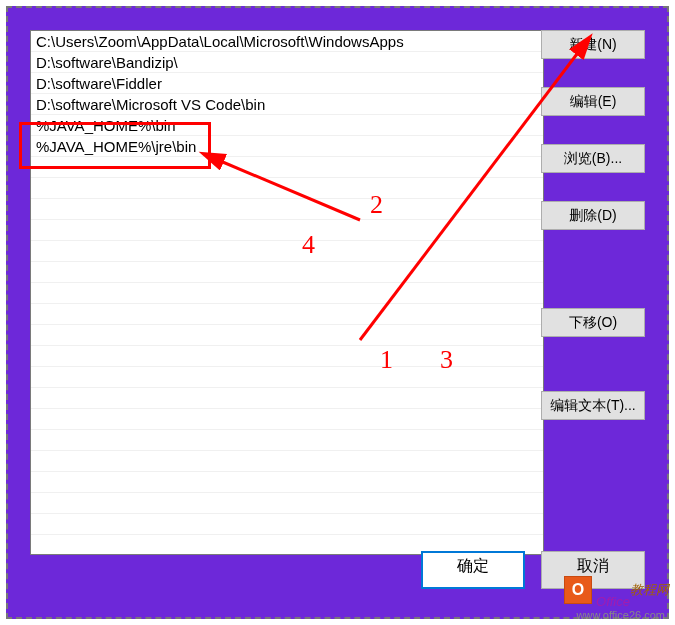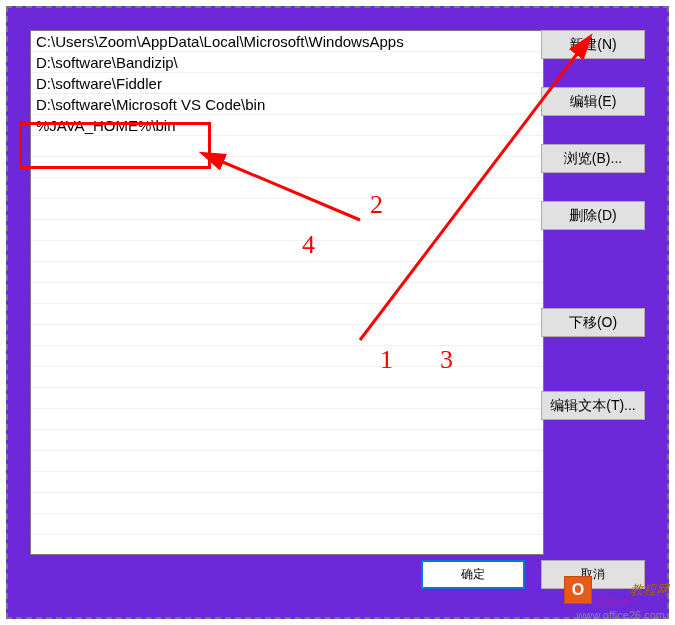--- a/index.html
+++ b/index.html
@@ -59,24 +59,24 @@
     .gap-lg { height: 46px; }
     .bottom-btns {
       position: absolute;
       right: 22px;
       bottom: 28px;
       display: flex;
       gap: 16px;
     }
     .bottom-btn {
       width: 104px;
-      height: 29px;
+      height: 38px;
       border: 1px solid #adadad;
       background: #e1e1e1;
-      font-size: 12px;
+      font-size: 16px;
       text-align: center;
       line-height: 27px;
       cursor: pointer;
     }
     .bottom-btn.primary {
       border: 2px solid #0078d7;
       background: #fff;
       line-height: 25px;
     }
     
@@ -143,20 +143,21 @@
 <body>
 
 <div class="frame">
 
   <div class="list-box">
     <div class="list-row">C:\Users\Zoom\AppData\Local\Microsoft\WindowsApps</div>
     <div class="list-row">D:\software\Bandizip\</div>
     <div class="list-row">D:\software\Fiddler</div>
     <div class="list-row">D:\software\Microsoft VS Code\bin</div>
     <div class="list-row">%JAVA_HOME%\bin</div>
+    <div class="list-row">%JAVA_HOME%\jre\bin</div>
     <div class="list-row"></div>
     <div class="list-row"></div>
     <div class="list-row"></div>
     <div class="list-row"></div>
     <div class="list-row"></div>
     <div class="list-row"></div>
     <div class="list-row"></div>
     <div class="list-row"></div>
     <div class="list-row"></div>
     <div class="list-row"></div>

